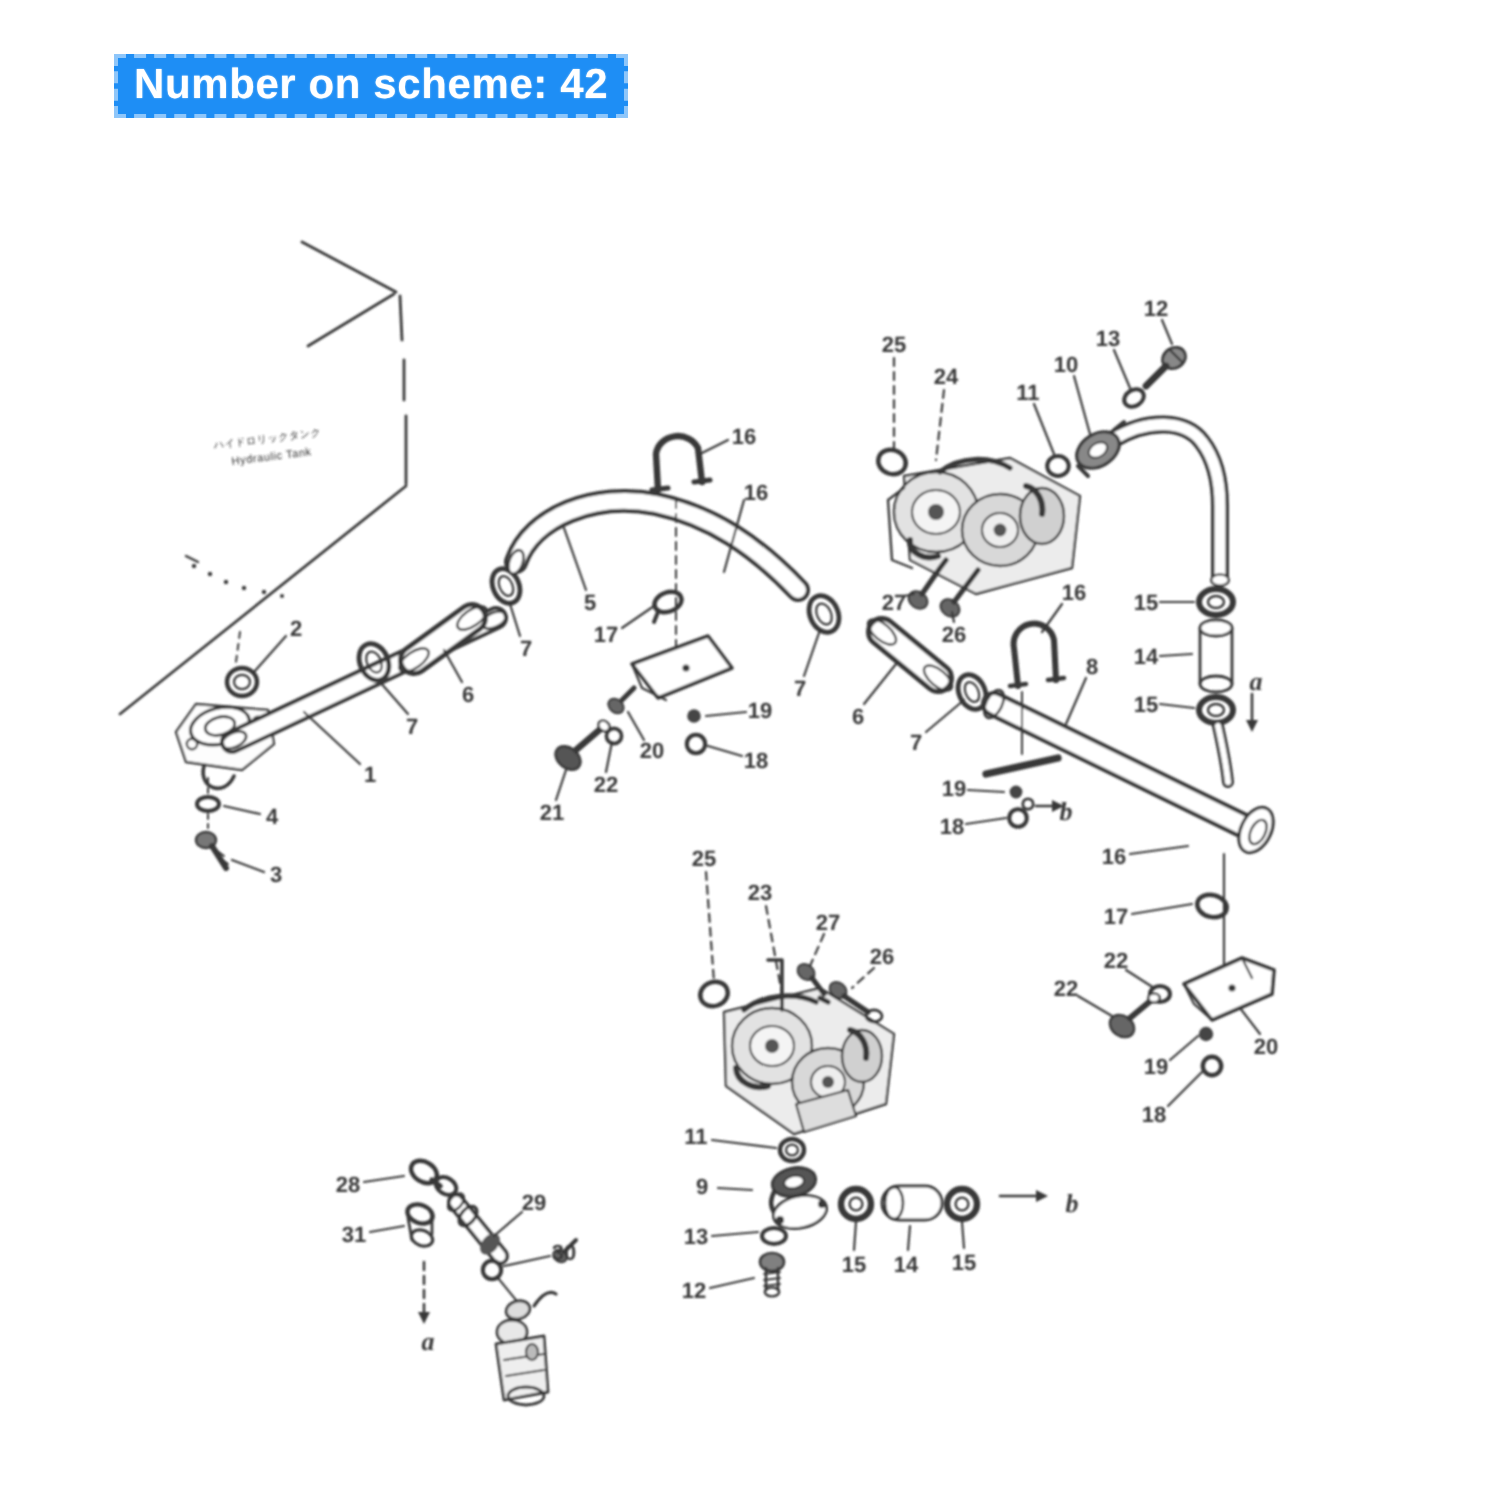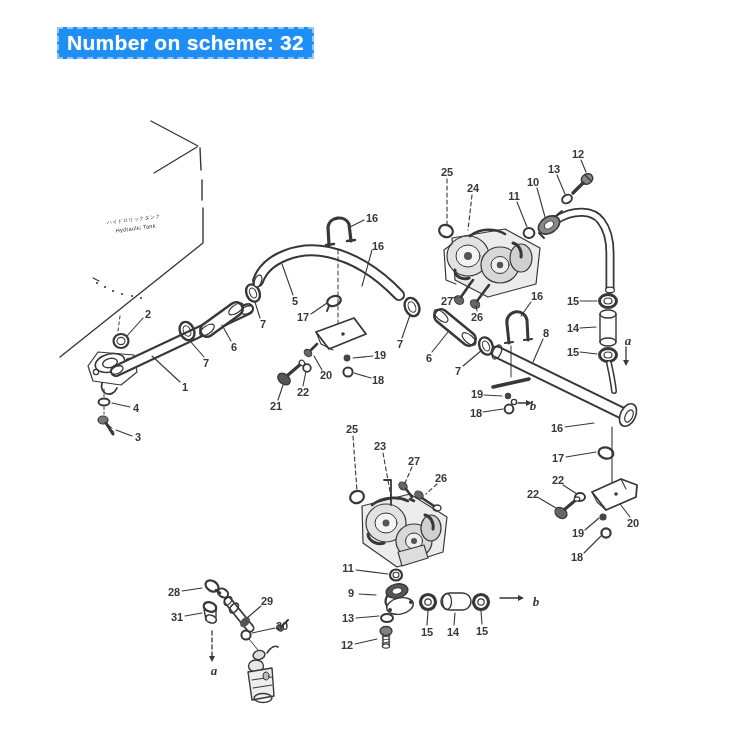--- a/index.html
+++ b/index.html
@@ -15,21 +15,21 @@
     text-shadow:0 0 1px rgba(255,255,255,.6);
   }
   svg{position:absolute;left:0;top:0;}
   .callout{font:bold 11px "Liberation Sans",sans-serif;fill:var(--ink,#373737);text-anchor:middle;}
   .viewletter{font:italic bold 13px "Liberation Serif",serif;fill:var(--ink,#373737);text-anchor:middle;}
   .tanktext{font:5.5px "Liberation Sans",sans-serif;fill:#2c2c2c;text-anchor:middle;letter-spacing:.3px;}
 </style>
 </head>
 <body style="background: rgb(255, 255, 255);">
 
-<div id="banner" style="background: rgb(30, 142, 245); color: rgb(255, 255, 255);">Number on scheme: 32</div>
+<div id="banner" style="background: rgb(30, 142, 245); color: rgb(255, 255, 255);">Number on scheme: 42</div>
 
 <svg id="diagram" width="750" height="750" viewBox="0 0 750 750">
   <defs>
     <filter id="soft" x="-5%" y="-5%" width="110%" height="110%">
       <feGaussianBlur stdDeviation="0.45"></feGaussianBlur>
     </filter>
   </defs>
 
   <g filter="url(#soft)" stroke="#373737" fill="none" stroke-linecap="round" stroke-linejoin="round">
 

